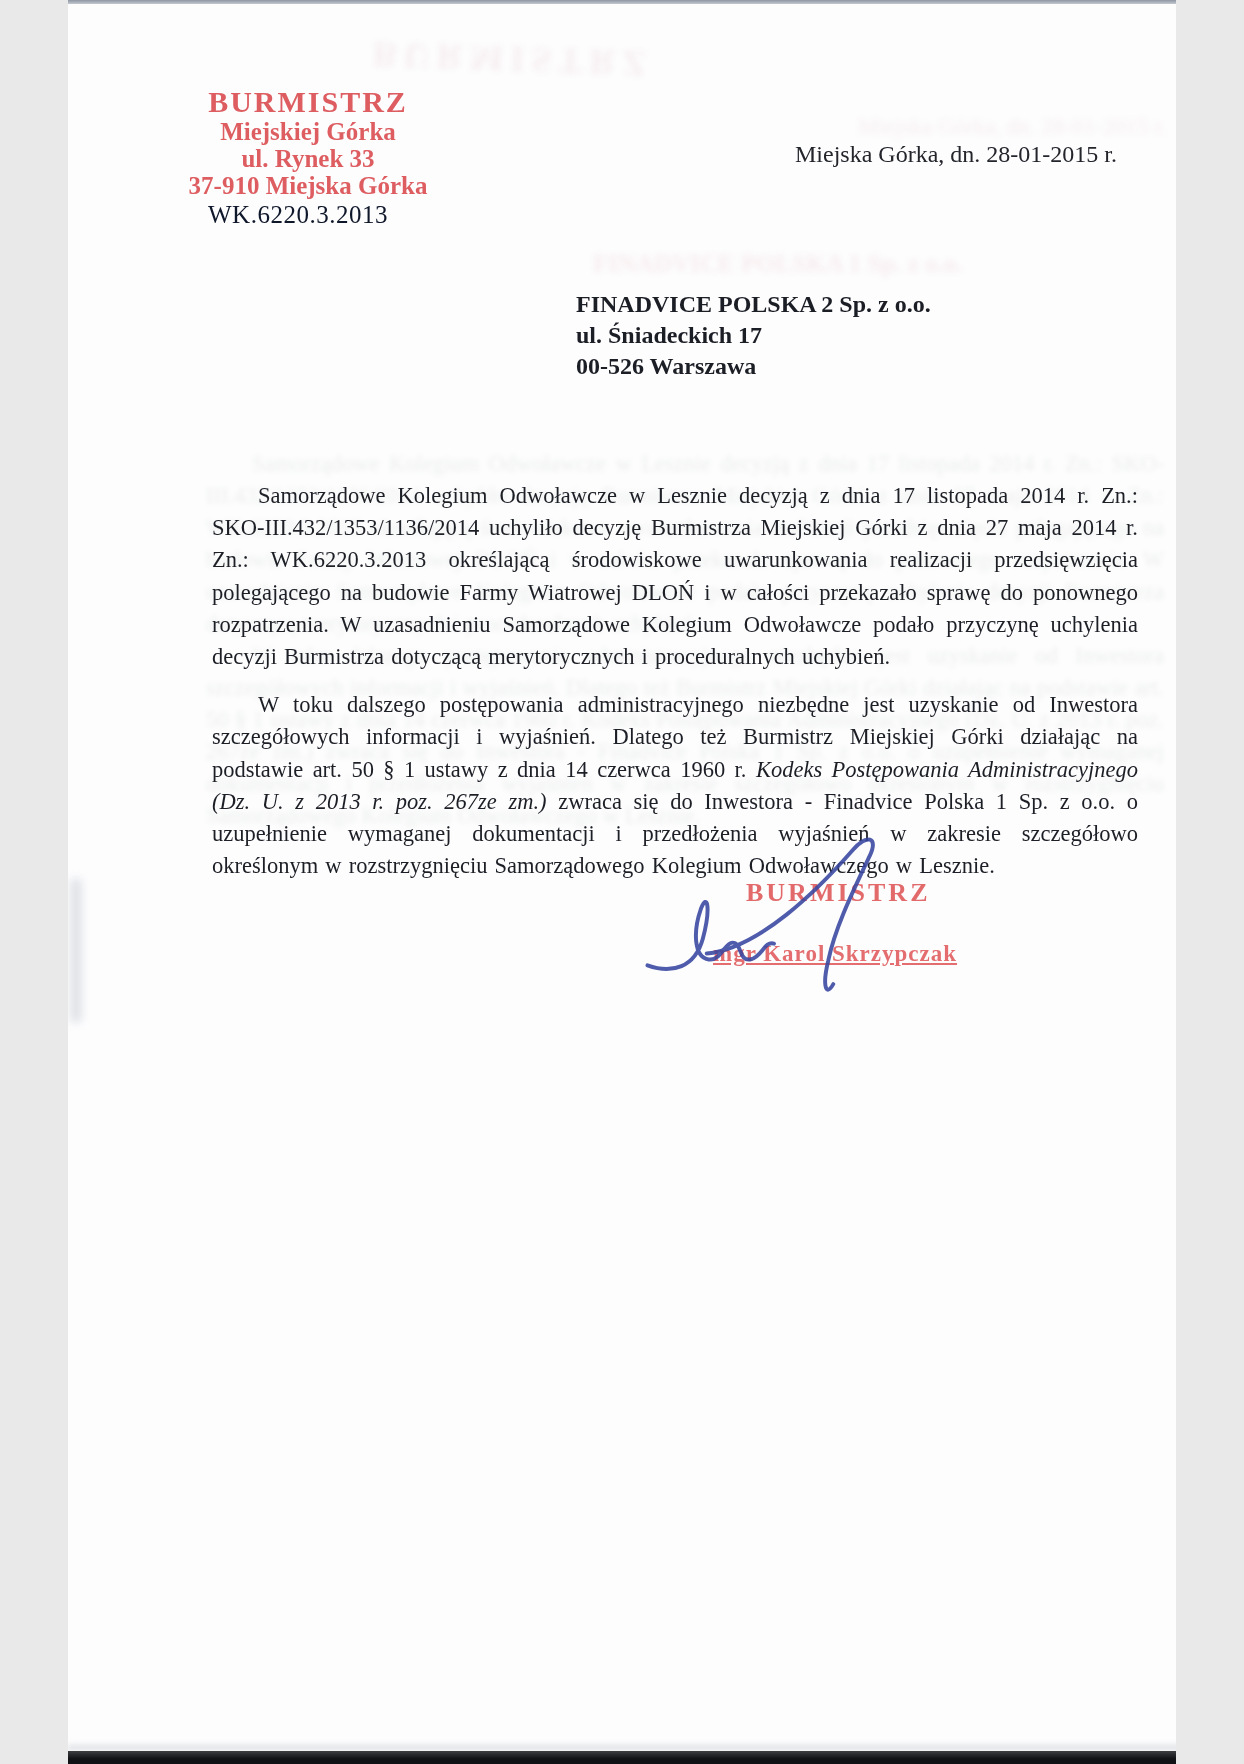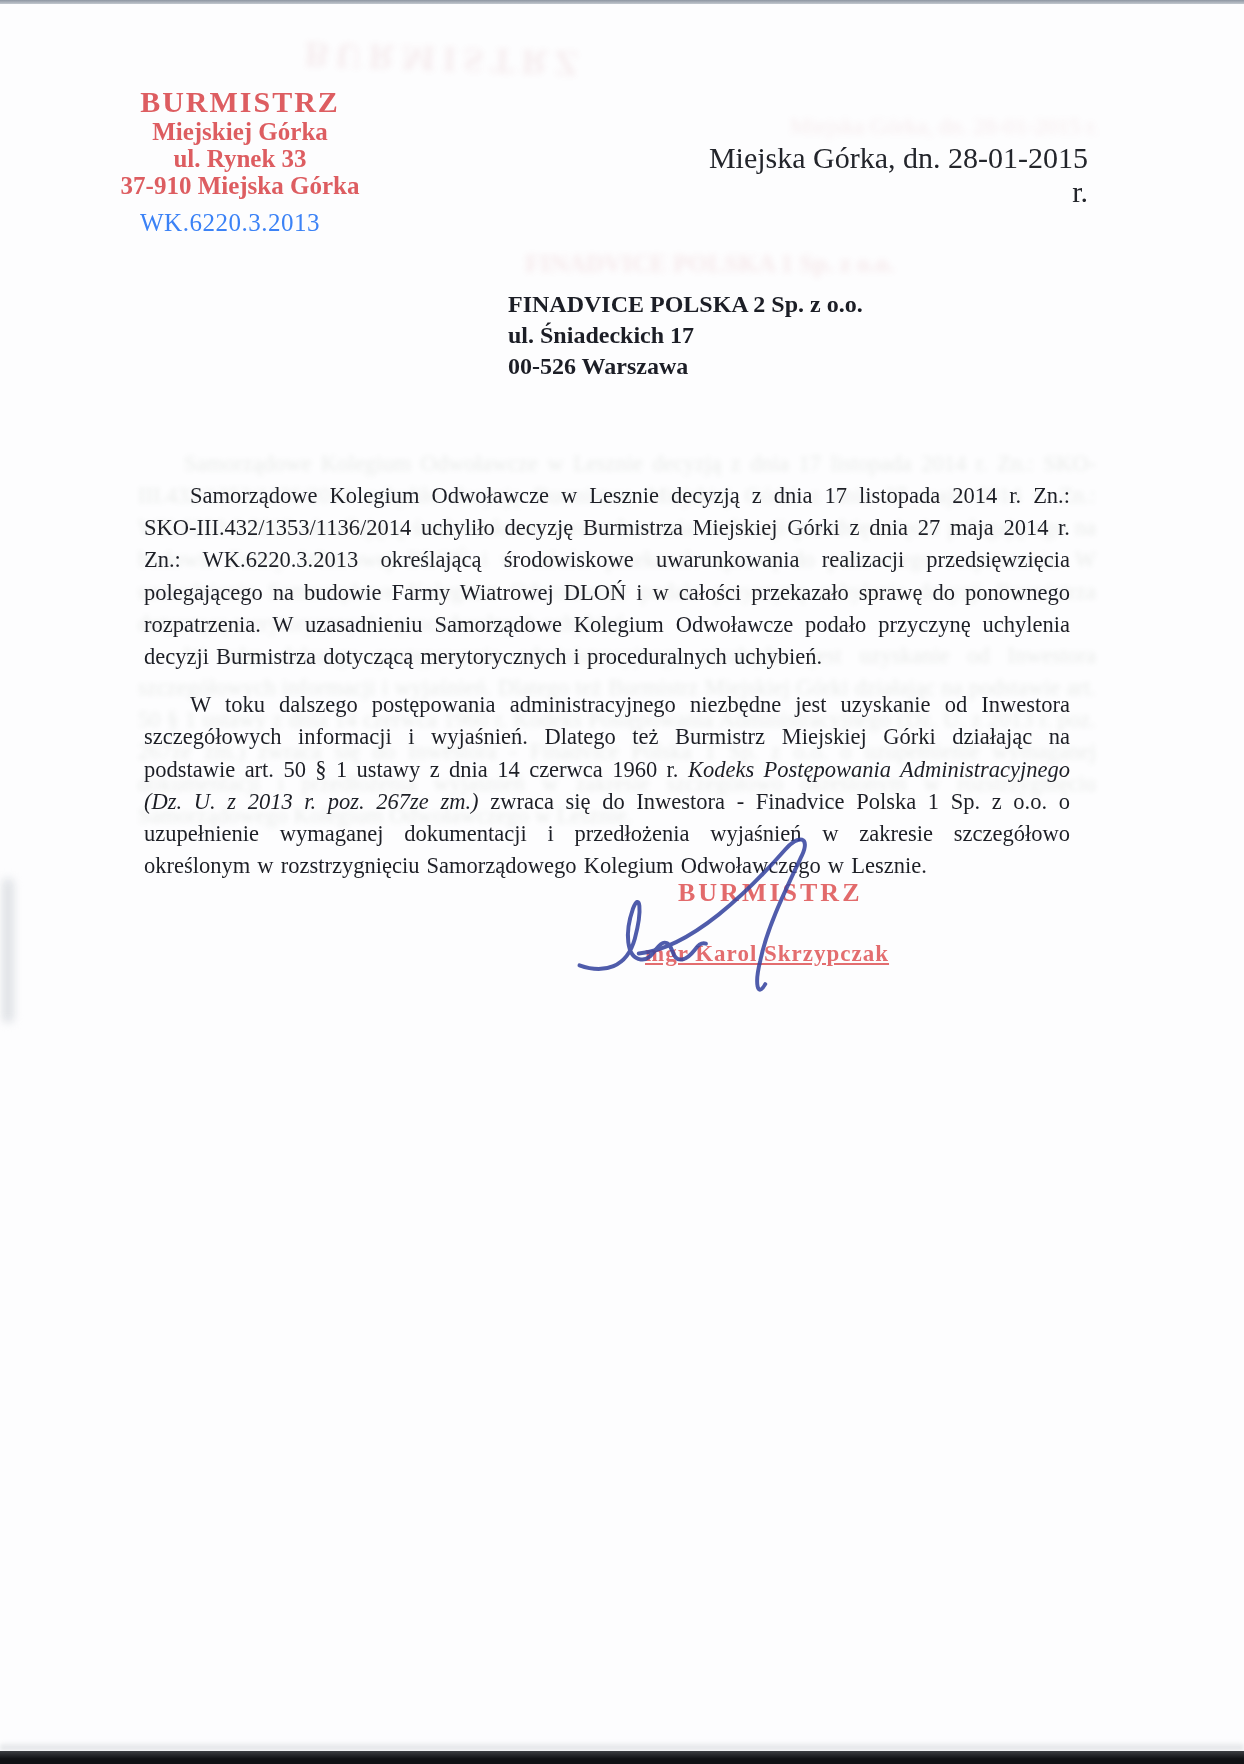--- a/index.html
+++ b/index.html
@@ -1,18 +1,18 @@
 <!DOCTYPE html>
 <html lang="pl"><head>
 <meta charset="utf-8">
 <style>
   html,body{margin:0;padding:0;background:#e9e9e9;}
   .page{
     position:relative;
-    width:1244px;height:1764px;
+    width:1108px;height:1764px;
     margin:0 auto;
     background:#fdfdfe;
     overflow:hidden;
     font-family:"Liberation Serif","DejaVu Serif",serif;
     color:#1e2024;
   }
   
   .scan-top-edge{
     position:absolute;left:0;top:0;width:1244px;height:4px;
     background:linear-gradient(to bottom,#8e96a2,#c3c8cf);
@@ -57,27 +57,27 @@
   
   .sender-stamp{
     position:absolute;left:103px;top:86px;width:274px;
     text-align:center;font-weight:bold;line-height:27px;
     opacity:.88;
   }
   .sender-stamp .l1{font-size:30px;letter-spacing:2px;line-height:32px;}
   .sender-stamp .l2,.sender-stamp .l3,.sender-stamp .l4{font-size:25px;}
   
   .ref-number{
-    position:absolute;left:140px;top:209px;
-    font-size:25px;letter-spacing:.5px;color:#3b82f6;
+    position:absolute;left:140px;top:201px;
+    font-size:25px;letter-spacing:.5px;color:#0f172a;
   }
   
   .date-line{
     position:absolute;left:688px;top:141px;width:400px;
-    text-align:right;font-size:30px;color:#23252b;
+    text-align:center;font-size:24px;color:#23252b;
   }
   
   .recipient{
     position:absolute;left:508px;top:289px;
     font-weight:bold;font-size:24px;line-height:31px;color:#1c1e26;
   }
   
   .body-text{
     position:absolute;left:128px;top:464px;width:958px;
     font-size:22.5px;line-height:32.2px;text-align:justify;

